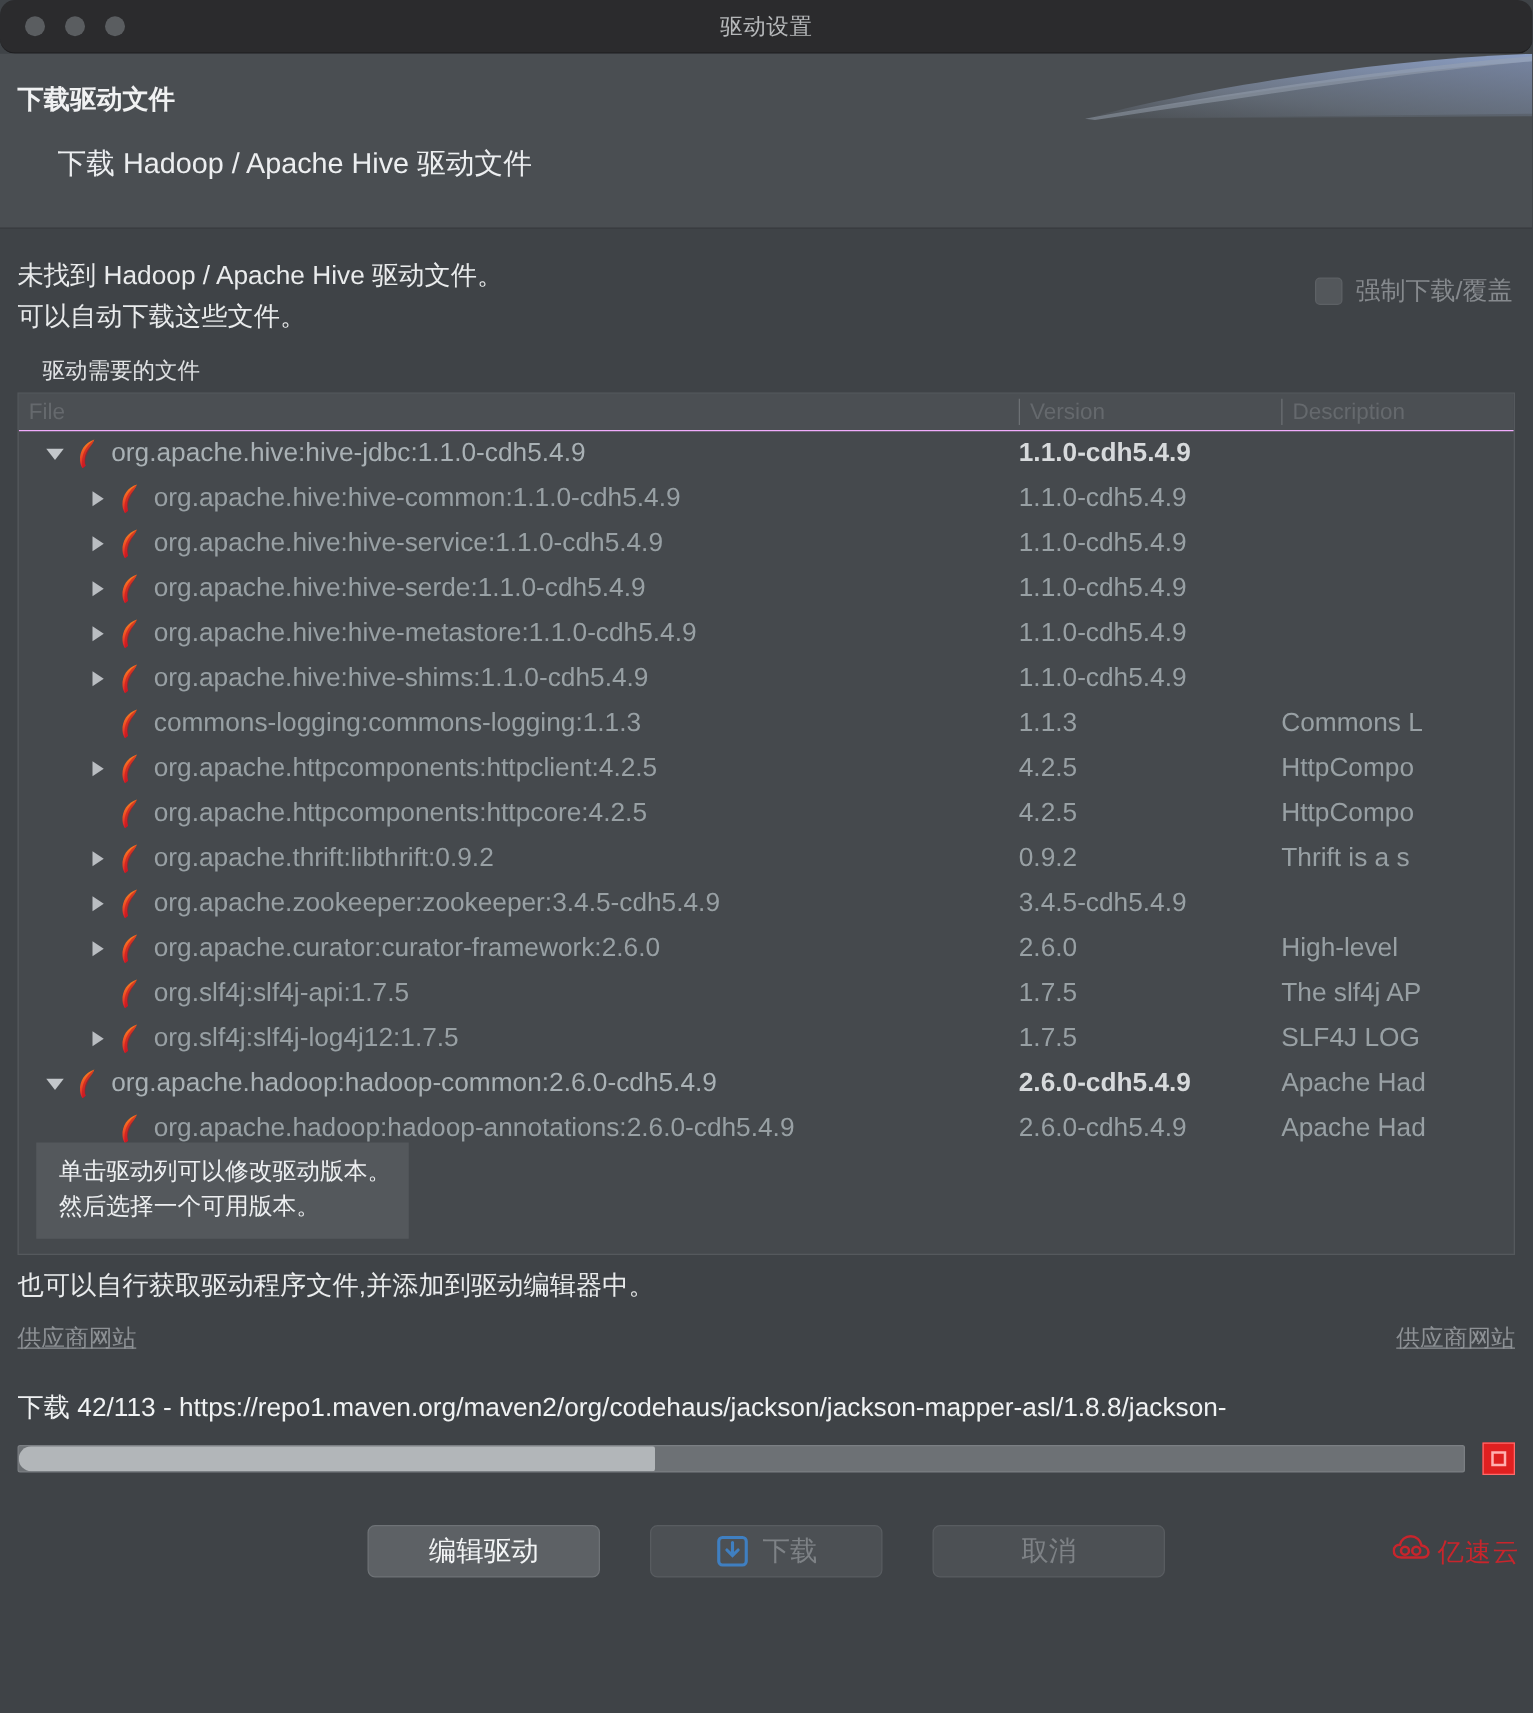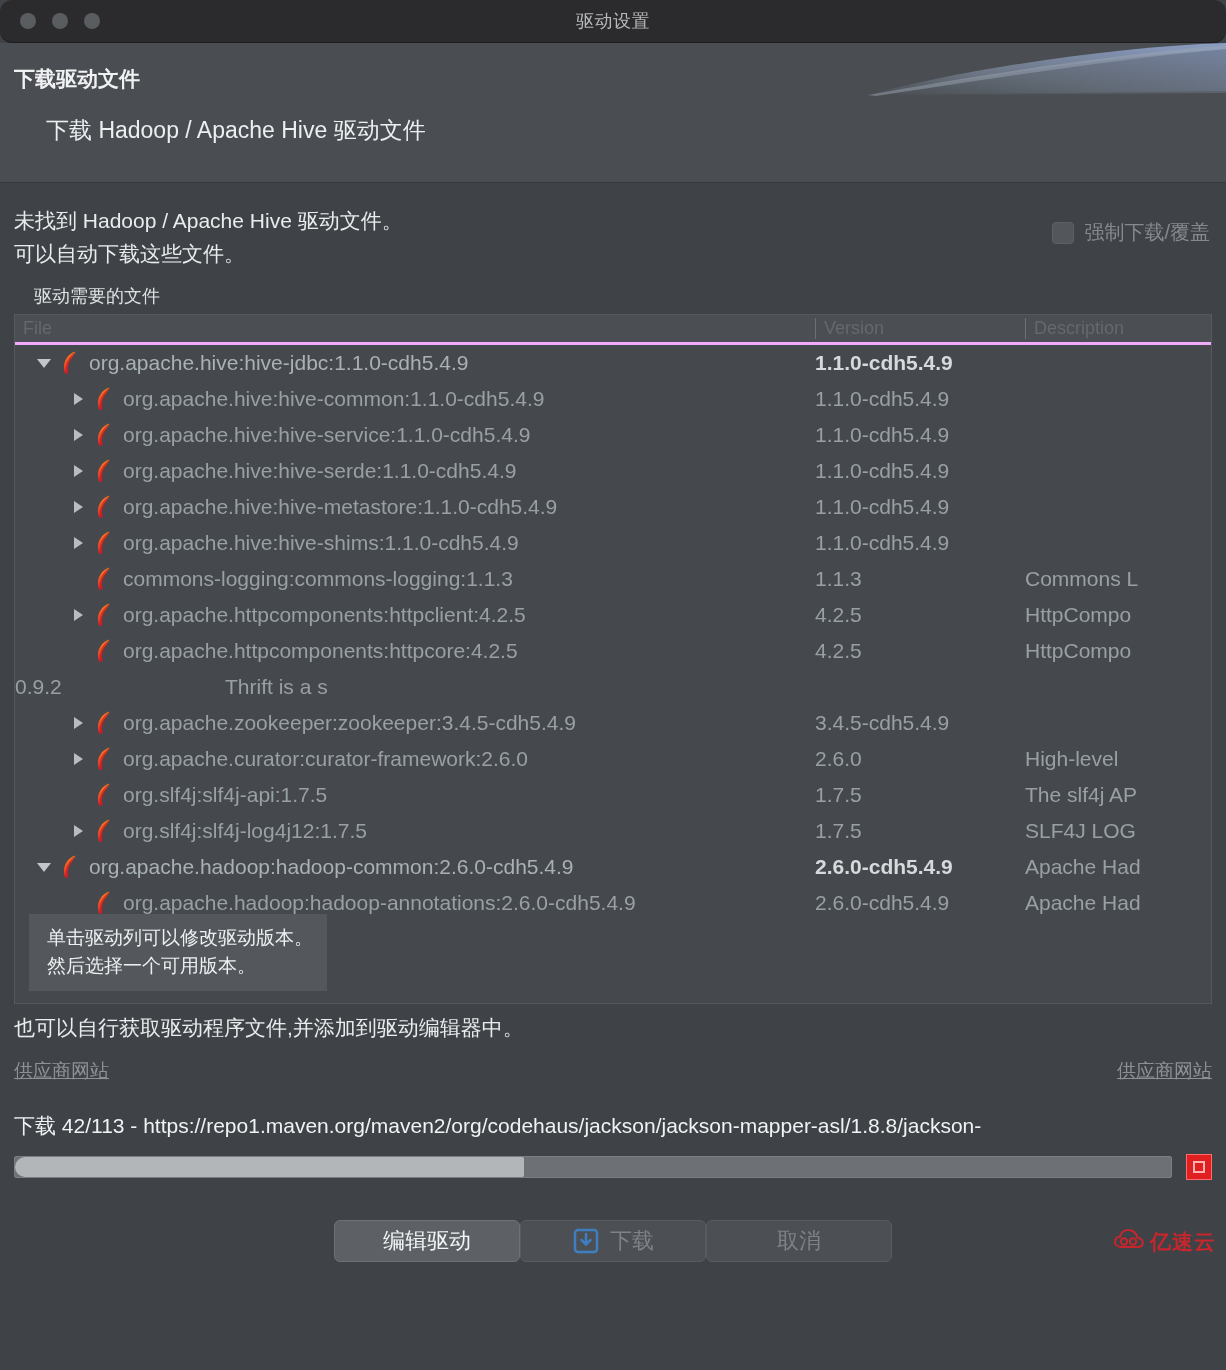--- a/index.html
+++ b/index.html
@@ -64,21 +64,21 @@
   .table-wrap {
     position: relative;
     height: 690px;
     border: 1px solid #55595d;
     background: #45494d;
     overflow: hidden;
   }
   .thead {
     display: flex; height: 30px; align-items: center;
     background: #4b4f53;
-    border-bottom: 3px solid #f0abfc;
+    border-bottom: 1px solid #f0abfc;
     font-size: 18px; color: #65696d;
   }
   .th { padding-left: 8px; position: relative; }
   .th-file { width: 800px; }
   .th-ver  { width: 210px; border-left: 1px solid #6c7074; }
   .th-desc { flex: 1; border-left: 1px solid #6c7074; }
 
   .rows { position: relative; }
   .row {
     display: flex; align-items: center; height: 36px;
@@ -133,37 +133,37 @@
   }
   .pbar-fill { height: 100%; background: #b2b6b9; border-radius: 11px 2px 2px 11px; }
   .stop-btn {
     width: 26px; height: 26px; background: #e02020;
     border: 1px solid #ff6a6a; display: flex; align-items: center; justify-content: center;
   }
   .stop-btn .inner { width: 12px; height: 12px; border: 2px solid #ffb0b0; }
 
   
   .btn-row {
-    margin-top: 40px; display: flex; justify-content: center; 
+    margin-top: 40px; display: flex; justify-content: center; gap: 40px;
   }
   .btn {
     width: 186px; height: 42px; border-radius: 6px;
     display: flex; align-items: center; justify-content: center; gap: 10px;
     font-size: 22px;
   }
   .btn.enabled { background: #5d6165; border: 1px solid #6e7276; color: #f2f4f5; }
   .btn.disabled { background: #4c5054; border: 1px solid #585c60; color: #7e8286; }
   .dl-icon { width: 28px; height: 28px; }
 
   
   .watermark {
     position: absolute; right: 10px; bottom: 6px;
     display: flex; align-items: center; gap: 6px;
   }
-  .wm-text { font-size: 21px; color: #c8252c; font-weight: bold; letter-spacing: 1px; }
+  .wm-text { font-size: 21px; color: #c8252c; font-weight: normal; letter-spacing: 1px; }
 </style>
 </head>
 <body>
 
 <div class="titlebar">
   <div class="traffic">
     <span class="dot"></span>
     <span class="dot"></span>
     <span class="dot"></span>
   </div>
@@ -380,20 +380,35 @@
               </defs>
               <path d="M16.5 1.5 C9 4 4.5 10.5 5 18.5 C5.2 21 6 23 7 24.5 L9.5 22.5 C8 19 8.5 13 12 8.5 C14 6 16 3.6 16.5 1.5 Z" fill="url(#fg8)"></path>
               <path d="M16.6 1.8 C14 7 11 11 9.6 16 C9 18.5 9 21 9.6 22.4 L7.2 24.6 C6.5 22 6.2 18 7.4 14 C8.8 9 12.4 4.4 16.6 1.8 Z" fill="#c1121f" opacity="0.55"></path>
             </svg>
             <span class="fname">org.apache.httpcomponents:httpcore:4.2.5</span>
           </div>
           <div class="cell-ver">4.2.5</div>
           <div class="cell-desc">HttpCompo</div>
         </div>
         <div class="row">
+          <div class="cell-file" style="padding-left:54px">
+            <span class="twisty closed"></span>
+            <svg class="feather" viewBox="0 0 24 26">
+              <defs>
+                <linearGradient id="fg9" x1="0" y1="0" x2="0.3" y2="1">
+                  <stop offset="0%" stop-color="#f9a01b"></stop>
+                  <stop offset="45%" stop-color="#f15a24"></stop>
+                  <stop offset="100%" stop-color="#d7192a"></stop>
+                </linearGradient>
+              </defs>
+              <path d="M16.5 1.5 C9 4 4.5 10.5 5 18.5 C5.2 21 6 23 7 24.5 L9.5 22.5 C8 19 8.5 13 12 8.5 C14 6 16 3.6 16.5 1.5 Z" fill="url(#fg9)"></path>
+              <path d="M16.6 1.8 C14 7 11 11 9.6 16 C9 18.5 9 21 9.6 22.4 L7.2 24.6 C6.5 22 6.2 18 7.4 14 C8.8 9 12.4 4.4 16.6 1.8 Z" fill="#c1121f" opacity="0.55"></path>
+            </svg>
+            <span class="fname">org.apache.thrift:libthrift:0.9.2</span>
+          </div>
           <div class="cell-ver">0.9.2</div>
           <div class="cell-desc">Thrift is a s</div>
         </div>
         <div class="row">
           <div class="cell-file" style="padding-left:54px">
             <span class="twisty closed"></span>
             <svg class="feather" viewBox="0 0 24 26">
               <defs>
                 <linearGradient id="fg10" x1="0" y1="0" x2="0.3" y2="1">
                   <stop offset="0%" stop-color="#f9a01b"></stop>

